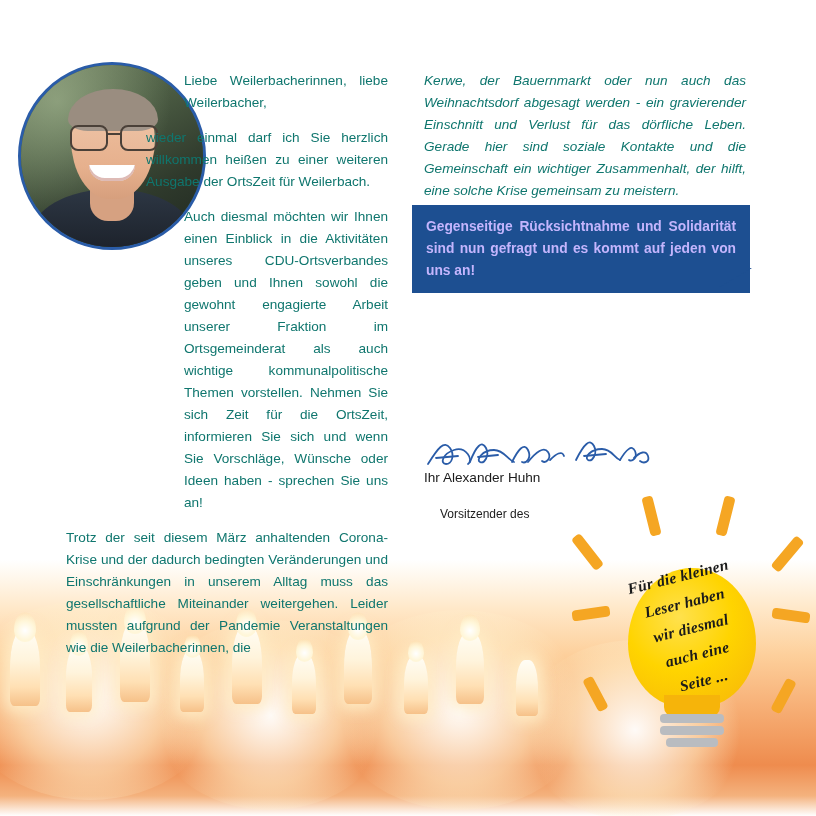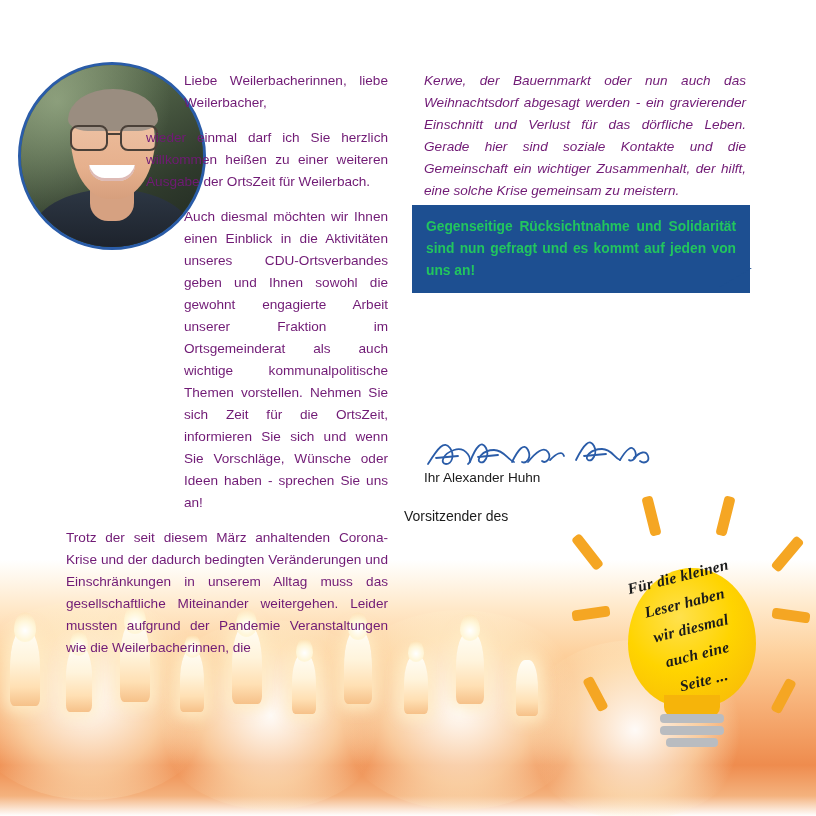--- a/index.html
+++ b/index.html
@@ -209,21 +209,21 @@
     background: #ffffff;
     border-radius: 0 0 22px 22px;
     box-shadow: inset 0 -3px 0 rgba(190,120,110,0.5);
   }
 
   
   .col {
     position: absolute;
     font-size: 13.6px;
     line-height: 1.62;
-    color: #701a75;
+    color: #0f766e;
     text-align: justify;
     text-justify: inter-word;
   }
   .col p { margin: 0 0 13px 0; }
   .col-left {
     left: 66px;
     top: 70px;
     width: 322px;
   }
   .col-left .indent-block p {
@@ -239,21 +239,21 @@
     font-style: italic;
   }
 
   
   .callout {
     position: absolute;
     left: 412px;
     top: 205px;
     width: 338px;
     background: #1d4f91;
-    color: #22c55e;
+    color: #c4b5fd;
     font-weight: bold;
     font-size: 13.8px;
     line-height: 1.58;
     padding: 11px 14px 12px 14px;
     box-sizing: border-box;
     text-align: justify;
   }
   .callout-tail {
     position: absolute;
     left: 718px;
@@ -274,23 +274,23 @@
   }
   .sig-name {
     position: absolute;
     left: 424px;
     top: 470px;
     font-size: 13.6px;
     color: #1b1b1b;
   }
   .sig-role {
     position: absolute;
-    left: 404px;
+    left: 440px;
     top: 505px;
-    font-size: 14px;
+    font-size: 12px;
     line-height: 1.6;
     color: #1b1b1b;
   }
 </style>
 </head>
 <body>
 
 <div class="page">
 
   <div class="bottom-band">

